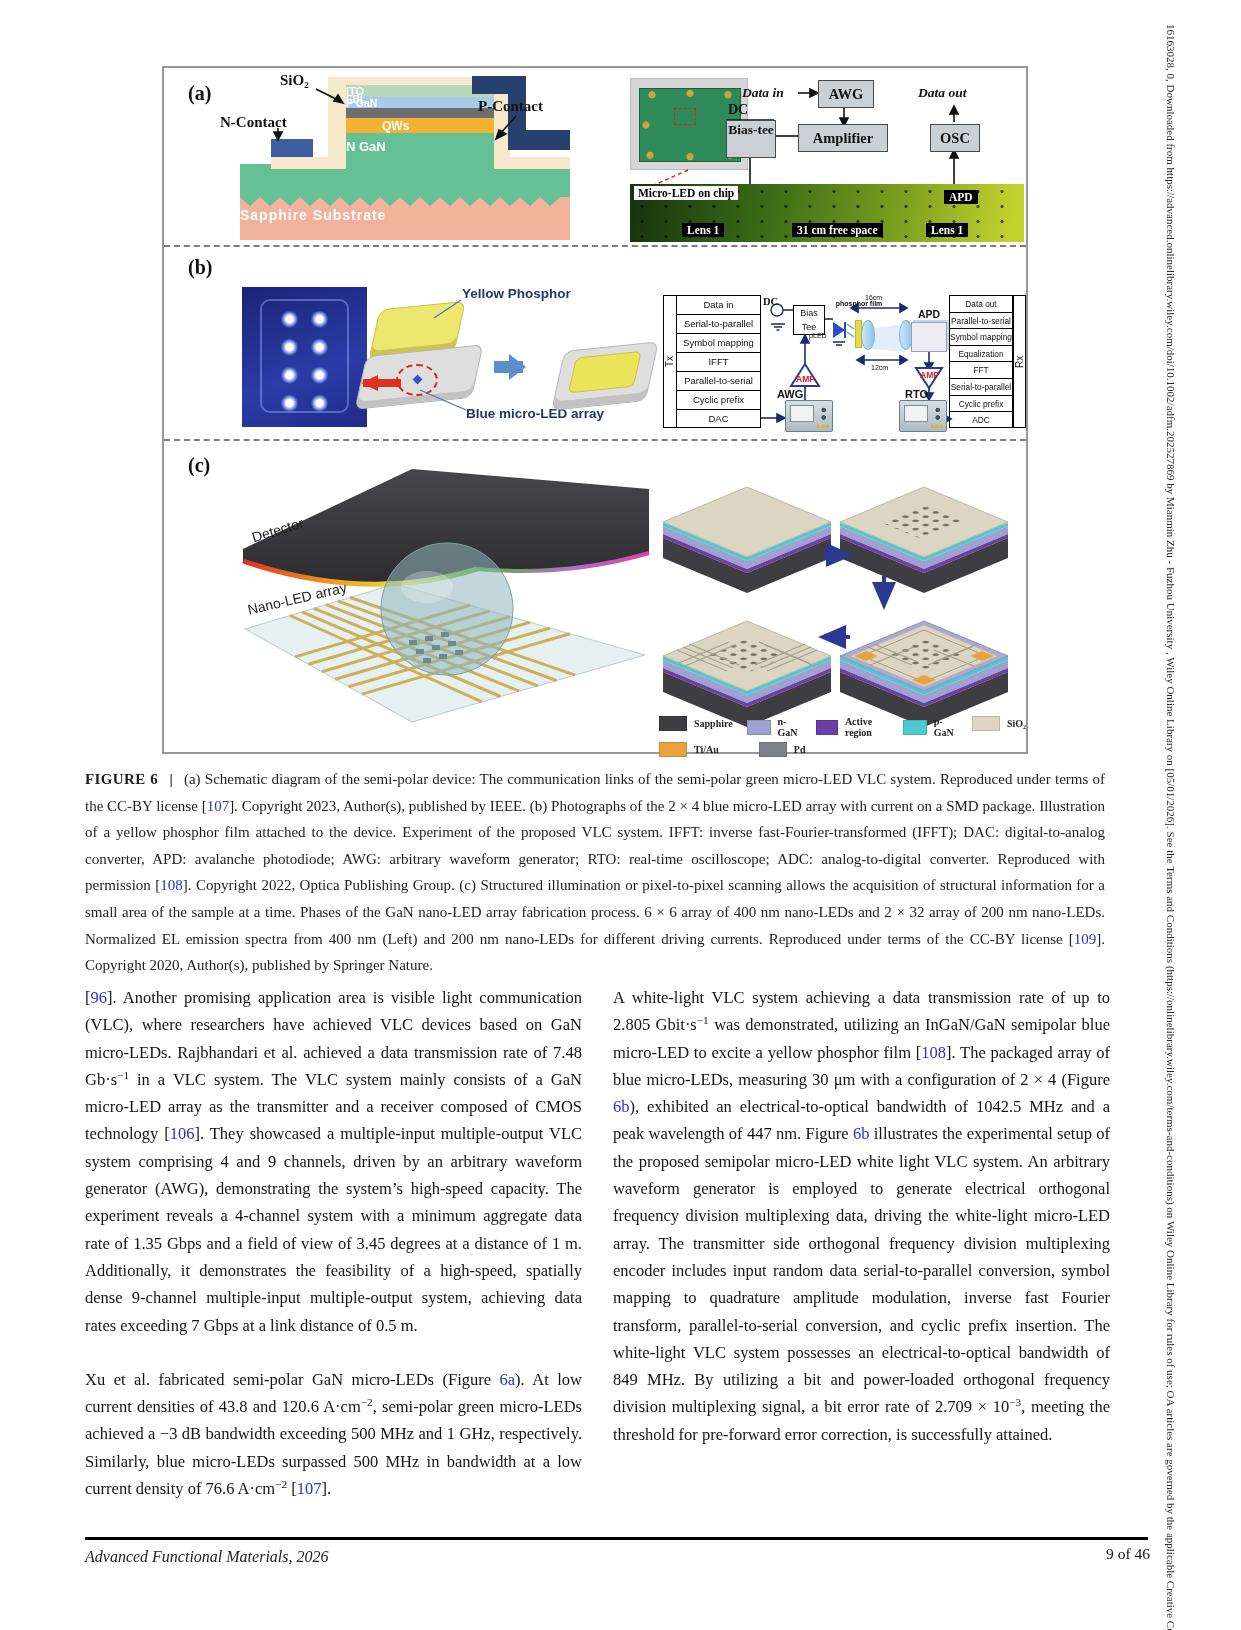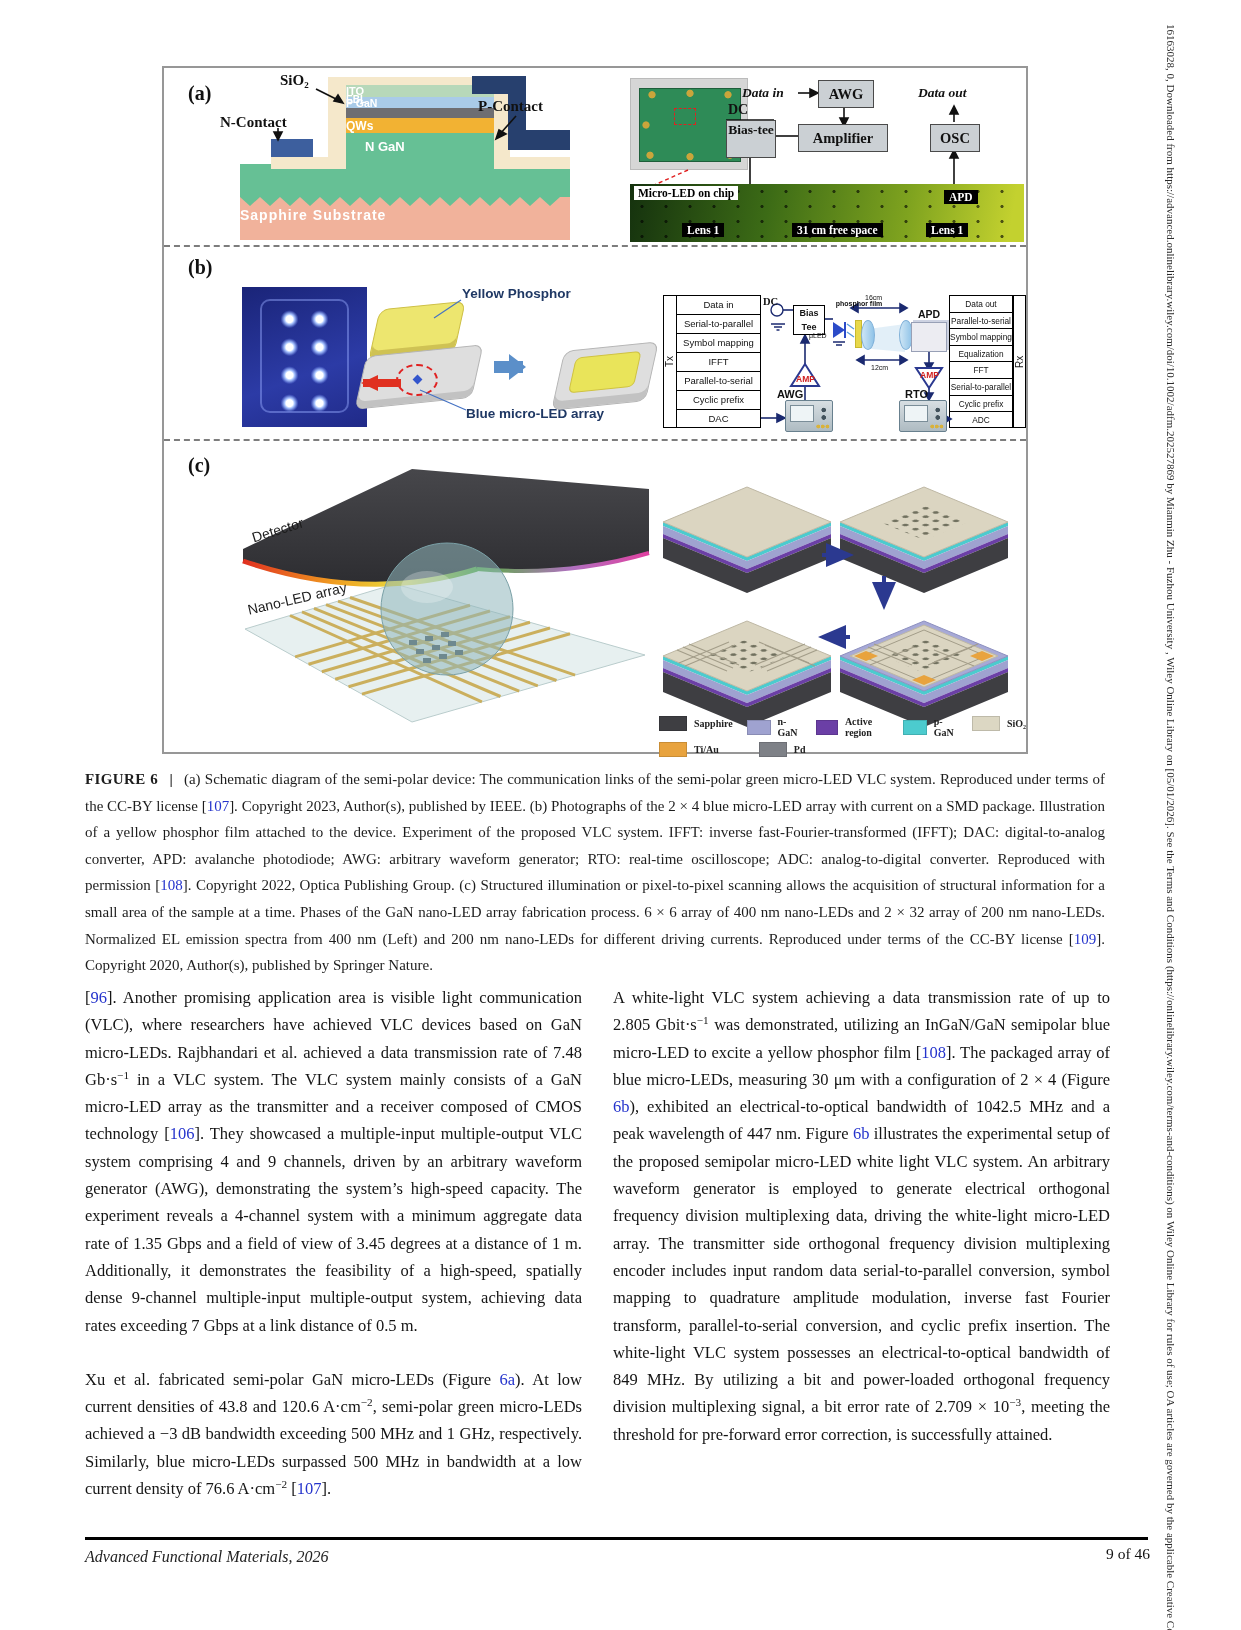--- a/index.html
+++ b/index.html
@@ -83,21 +83,21 @@
   .bd-row{border-bottom:1.2px solid #000;box-sizing:border-box;text-align:center;
       font-family:"Liberation Sans",sans-serif;color:#111;overflow:hidden;white-space:nowrap;}
   .bd-row:last-child{border-bottom:none;}
   .tx .bd-row{height:19px;line-height:18px;font-size:9.5px;}
   .rx .bd-row{height:16.62px;line-height:16px;font-size:8.3px;}
   .sidestrip{position:absolute;border:1.4px solid #000;box-sizing:border-box;
       writing-mode:vertical-rl;transform:rotate(180deg);text-align:center;
       font-family:"Liberation Sans",sans-serif;font-size:10px;}
   .bd-small{position:absolute;font-family:"Liberation Sans",sans-serif;color:#111;}
   .btee{position:absolute;left:138px;top:33px;width:32px;height:30px;border:1.6px solid #000;
-      font-family:"Liberation Sans",sans-serif;font-weight:bold;font-size:9px;line-height:1.5;
+      font-family:"Liberation Sans",sans-serif;font-weight:normal;font-size:9px;line-height:1.5;
       text-align:center;box-sizing:border-box;padding-top:1px;background:#fff;}
   .amp{position:absolute;color:#D02020;font-family:"Liberation Sans",sans-serif;
       font-weight:bold;font-size:8.5px;}
   .inst{position:absolute;background:linear-gradient(#d7dee2,#aebbc2);border:1px solid #68808e;
       border-radius:2px;
       background-image:radial-gradient(circle at 82% 30%, #42525c 2px, transparent 2.6px),
         radial-gradient(circle at 82% 55%, #42525c 2px, transparent 2.6px),
         radial-gradient(circle at 70% 85%, #d9b23a 1.6px, transparent 2.2px),
         radial-gradient(circle at 80% 85%, #d9b23a 1.6px, transparent 2.2px),
         radial-gradient(circle at 90% 85%, #d9b23a 1.6px, transparent 2.2px),
@@ -168,22 +168,22 @@
         <line x1="100" y1="52" x2="100" y2="58"></line>
           <polygon points="100,64 96,56 104,56"></polygon>
       </g>
     </svg>
     <div class="schlab" style="left:102px;top:-4px;">SiO₂</div>
     <div class="schlab" style="left:300px;top:22px;">P-Contact</div>
     <div class="schlab" style="left:42px;top:38px;">N-Contact</div>
     <div class="laylab" style="top:9px;font-size:11px;">ITO</div>
     <div class="laylab" style="top:21px;font-size:10.5px;">P GaN</div>
     <div class="laylab" style="top:18px;font-size:10px;">EBL</div>
-    <div class="laylab" style="top:43px;font-size:12px;">QWs</div>
-    <div class="laylab" style="top:63px;font-size:13px;padding-left:19px;">N GaN</div>
+    <div class="laylab" style="top:43px;font-size:12px;margin-left:36px;">QWs</div>
+    <div class="laylab" style="top:63px;font-size:13px;">N GaN</div>
     <div class="laylab" style="left:62px;width:385px;top:131px;font-size:14px;letter-spacing:1px;">Sapphire Substrate</div>
   </div>
 
   <div class="abs" style="left:466px;top:4px;width:394px;height:170px;">
     <div class="pcb">
       <div class="pcb-board"></div>
       <div class="led-site"></div>
     </div>
     <svg width="394" height="170" viewBox="0 0 394 170" style="position:absolute;left:0;top:0;">
       <g stroke="#111" stroke-width="1.6" fill="#111">

